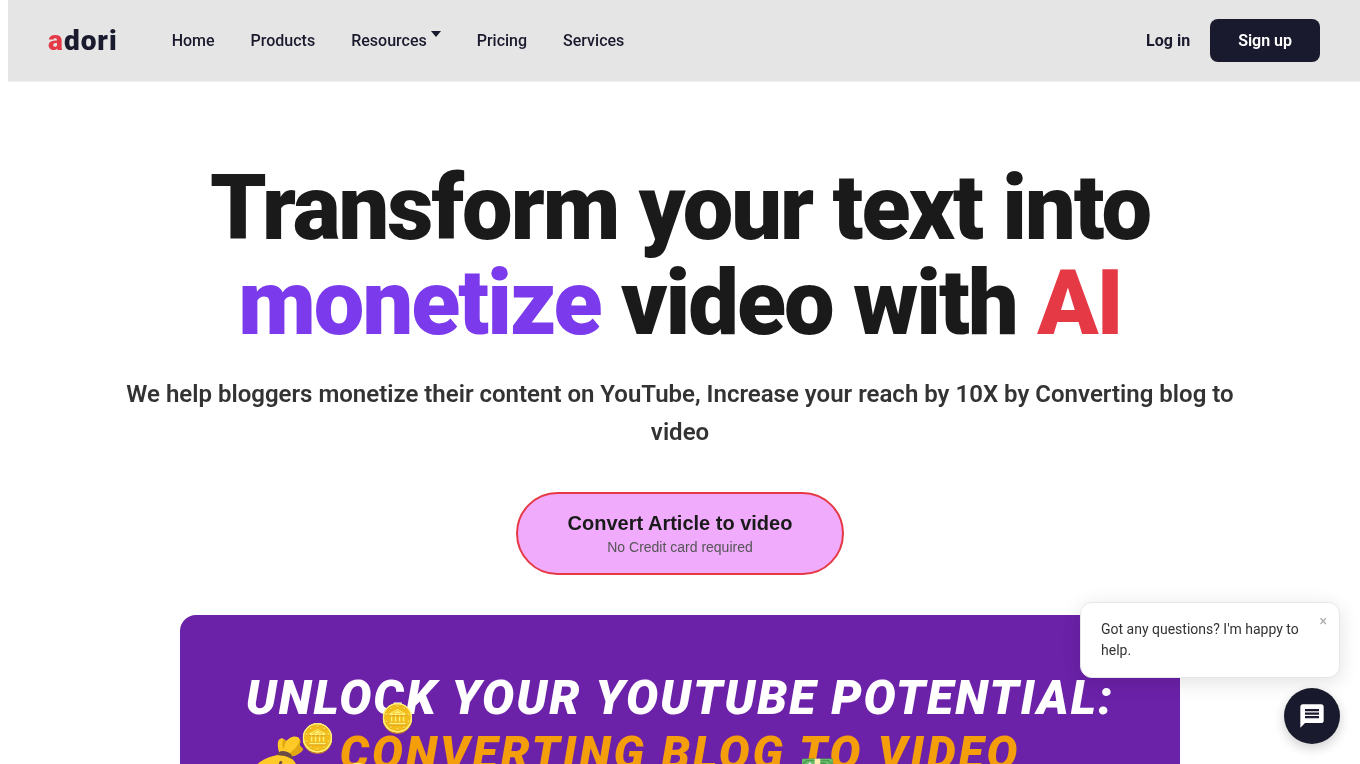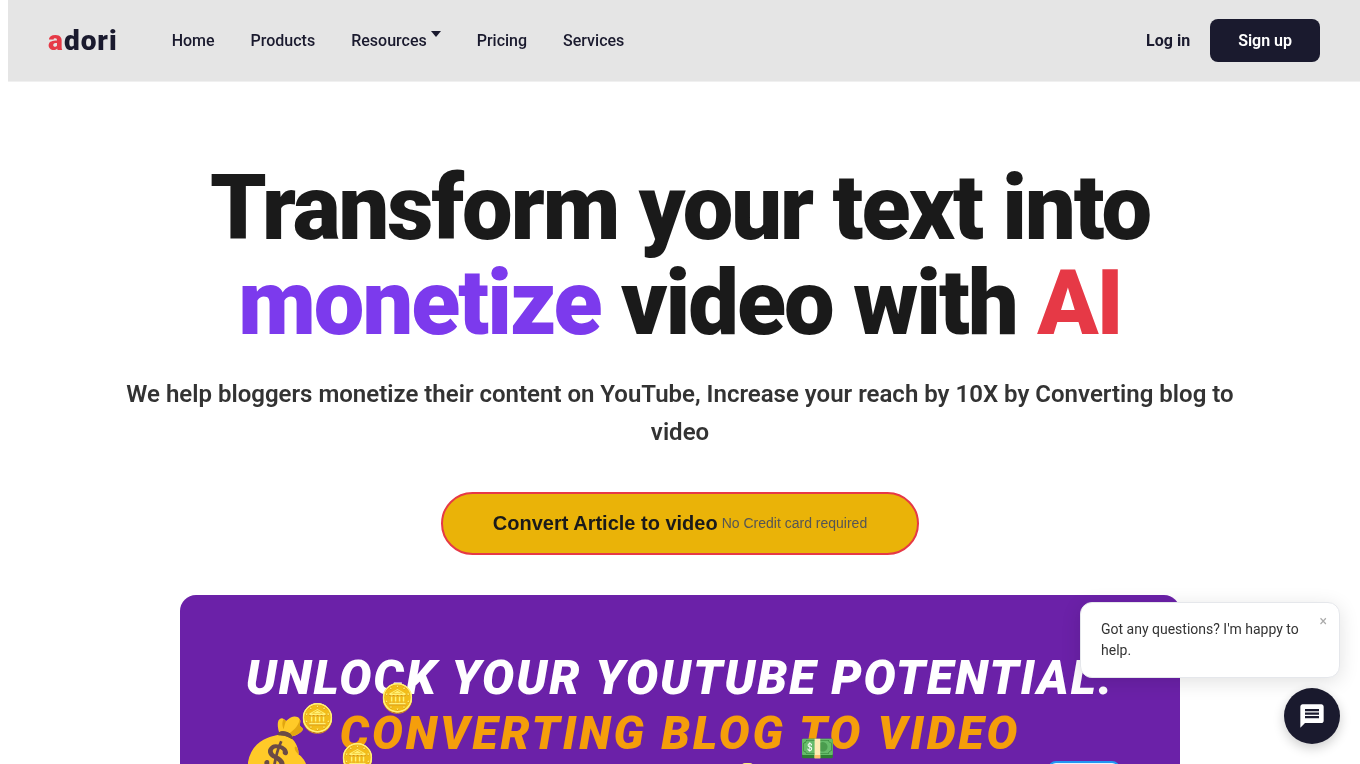--- a/index.html
+++ b/index.html
@@ -138,27 +138,28 @@
     }
 
     
     .cta-wrapper {
       margin-top: 40px;
       display: flex;
       justify-content: center;
     }
 
     .cta-btn {
-      background: #eab308;
+      background: #f0abfc;
       border: 2px solid #e63946;
       border-radius: 50px;
       padding: 18px 50px;
       cursor: pointer;
       text-align: center;
       display: inline-flex;
+      flex-direction: column;
       align-items: center;
       gap: 4px;
       transition: background 0.2s;
     }
 
     .cta-main-text {
       font-size: 20px;
       font-weight: 700;
       color: #1a1a1a;
     }

